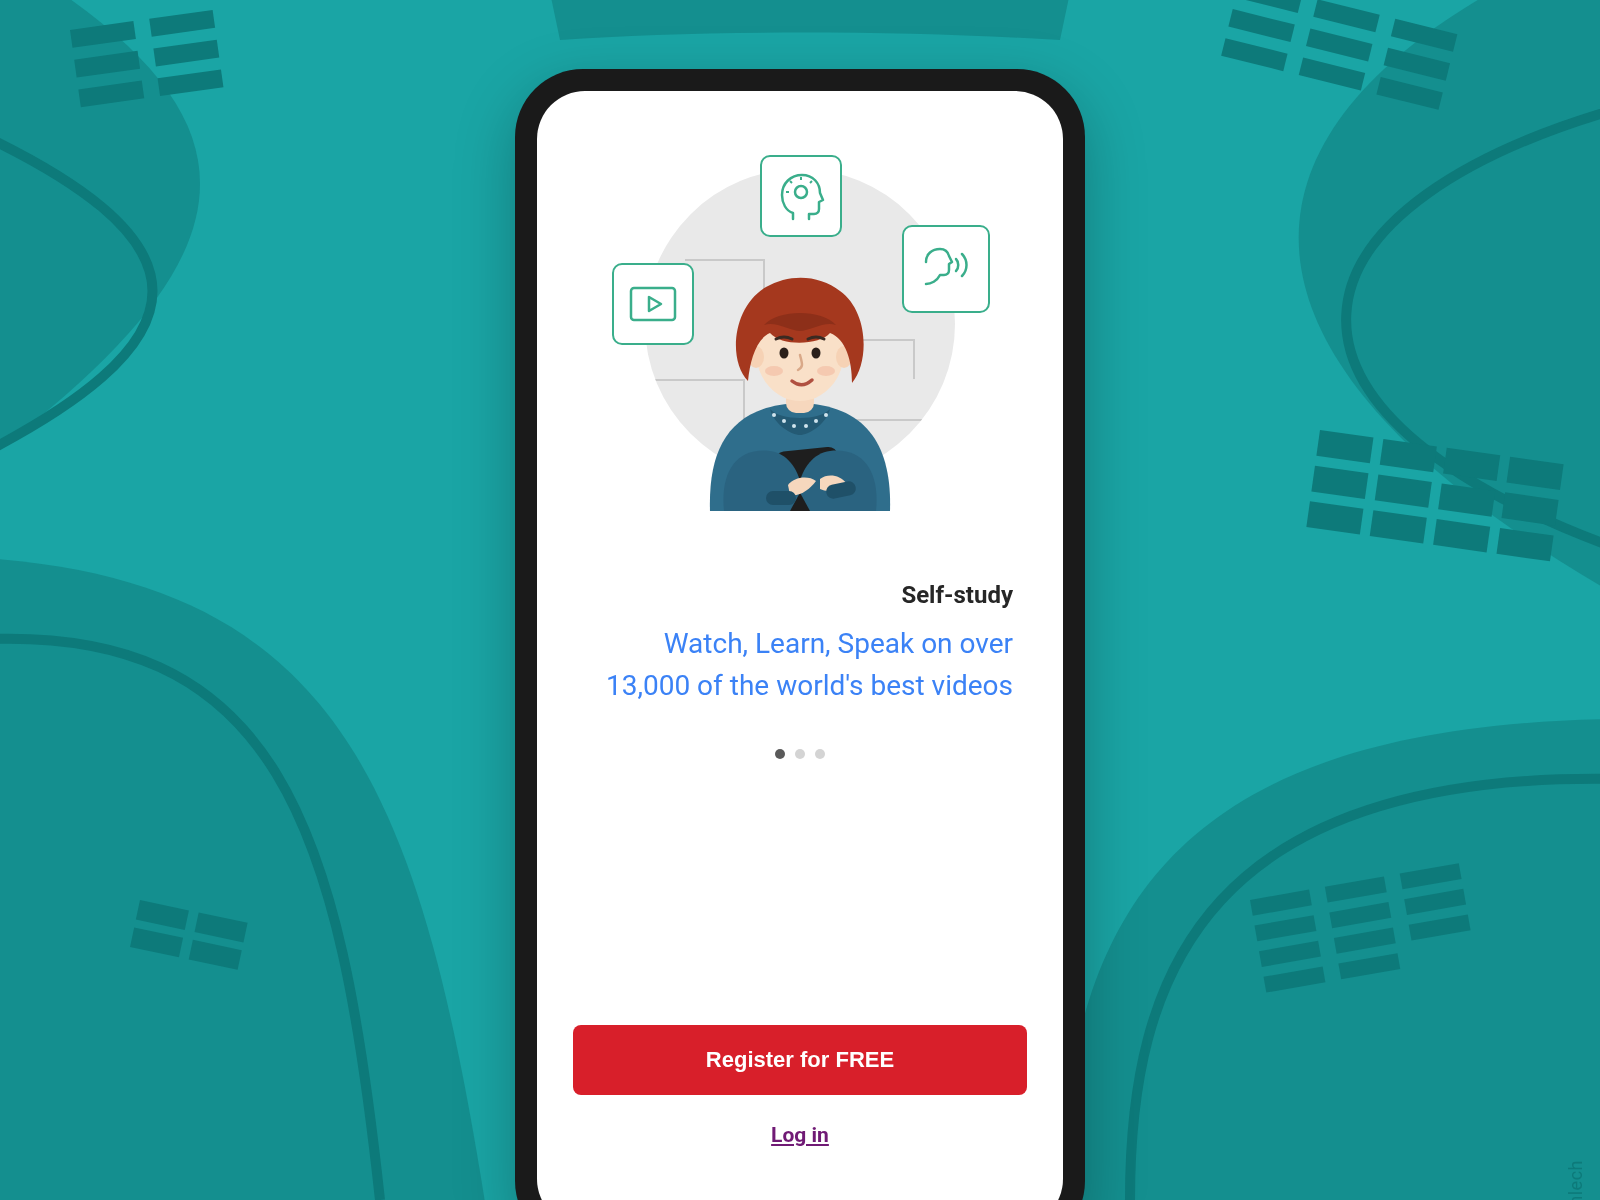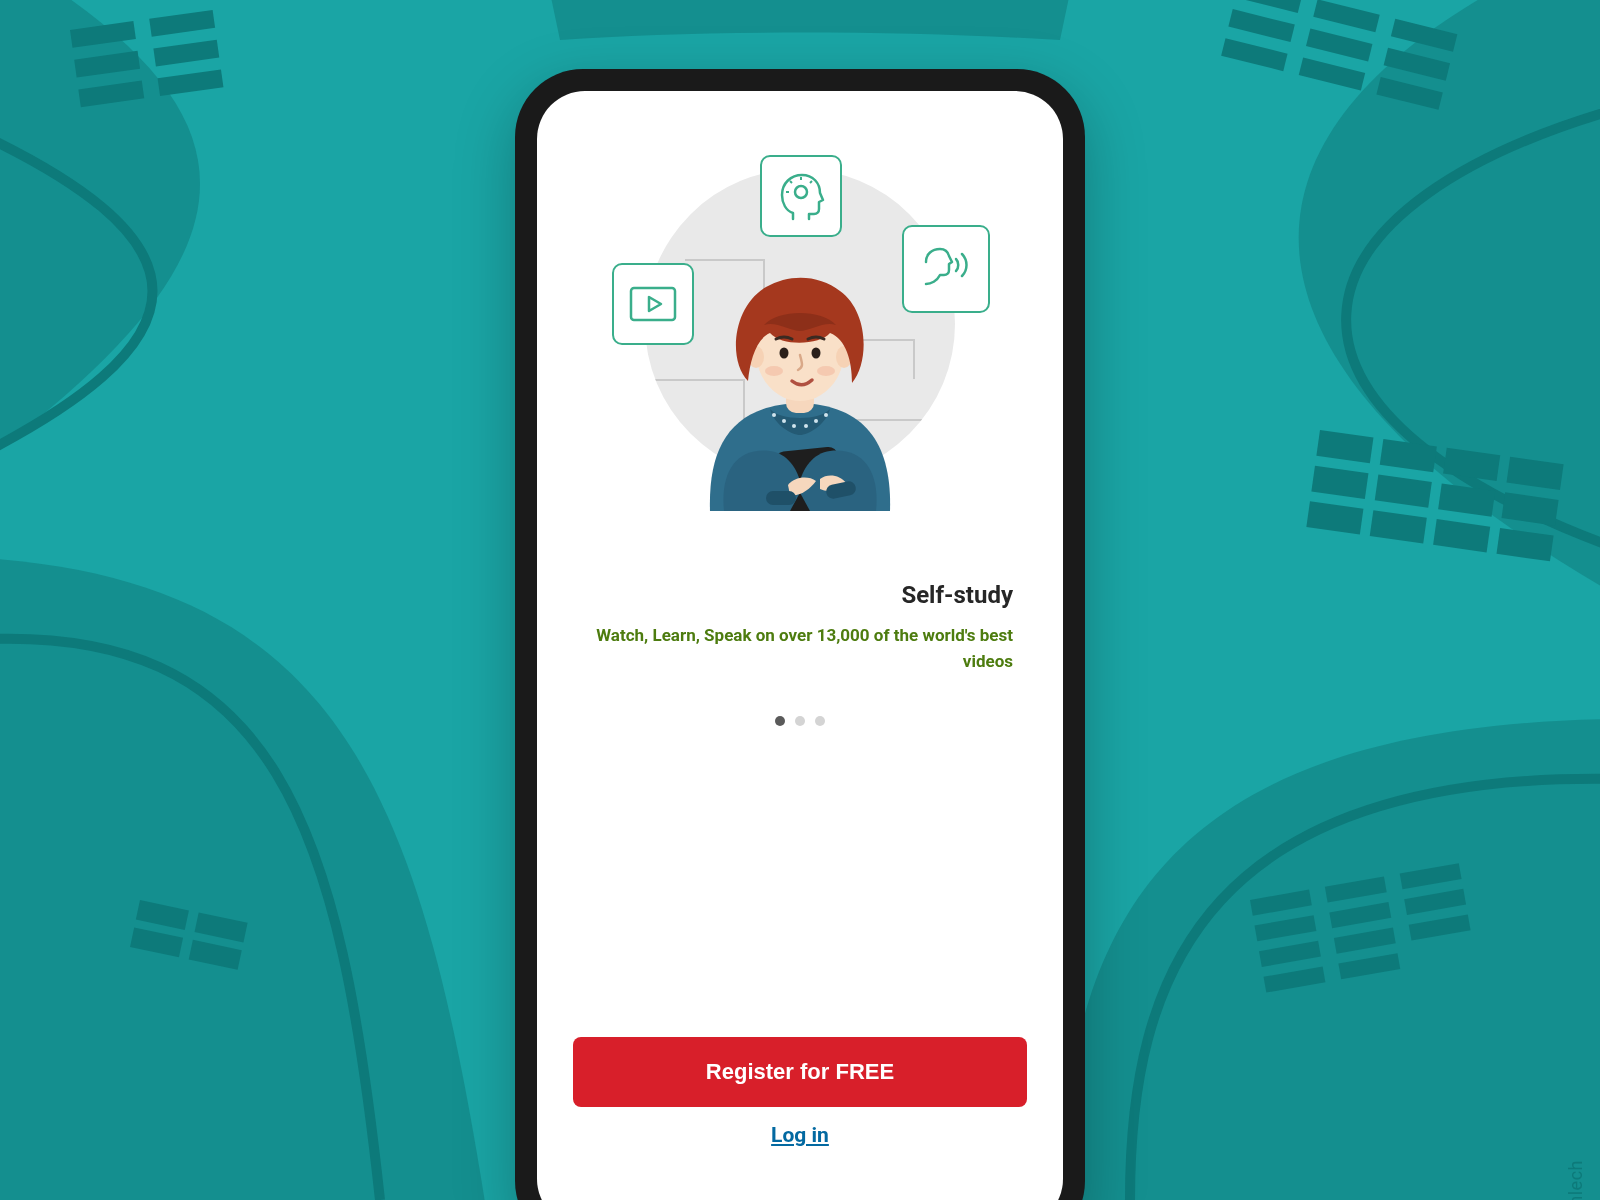--- a/index.html
+++ b/index.html
@@ -128,24 +128,24 @@
     padding: 70px 50px 0;
     text-align: right;
   }
   .title {
     font-size: 24px;
     font-weight: 700;
     color: #262626;
     margin-bottom: 14px;
   }
   .subtitle {
-    font-size: 17px;
+    font-size: 28px;
     line-height: 1.5;
-    color: #4d7c0f;
-    font-weight: 700;
+    color: #3b82f6;
+    font-weight: 400;
   }
 
   .dots {
     display: flex;
     justify-content: center;
     gap: 10px;
     margin-top: 42px;
   }
   .dot {
     width: 10px;
@@ -167,22 +167,22 @@
     height: 70px;
     background: #d81f2a;
     border: none;
     border-radius: 8px;
     color: #fff;
     font-size: 22px;
     font-weight: 700;
     cursor: pointer;
   }
   .link-login {
-    margin-top: 16px;
-    color: #0369a1;
+    margin-top: 28px;
+    color: #701a75;
     font-size: 21px;
     font-weight: 700;
     text-decoration: underline;
     cursor: pointer;
   }
 </style>
 </head>
 <body>
 
 <div class="bg">

